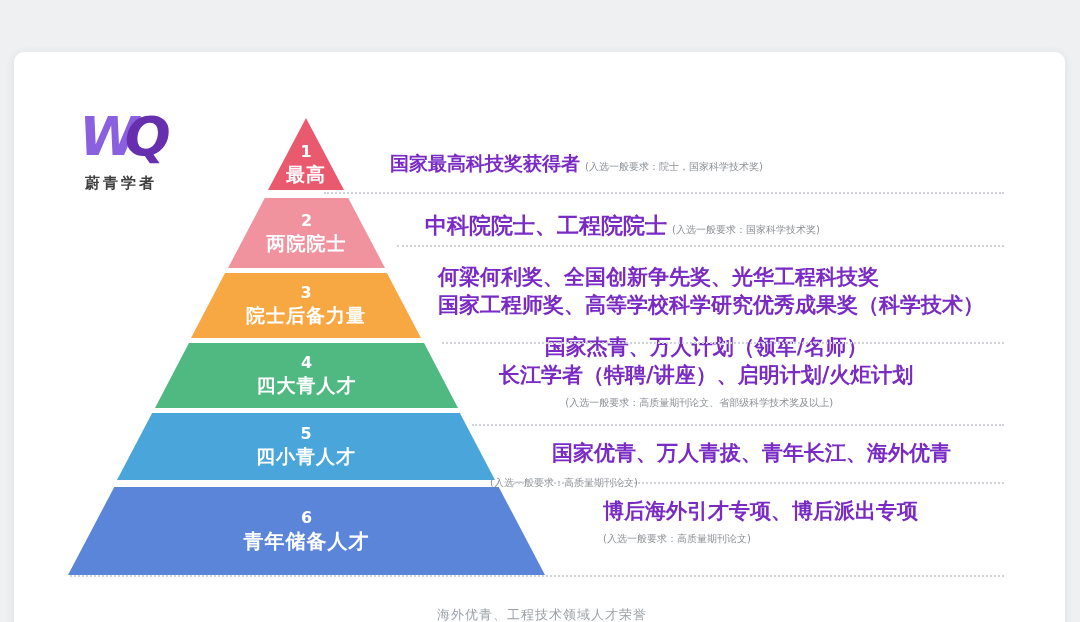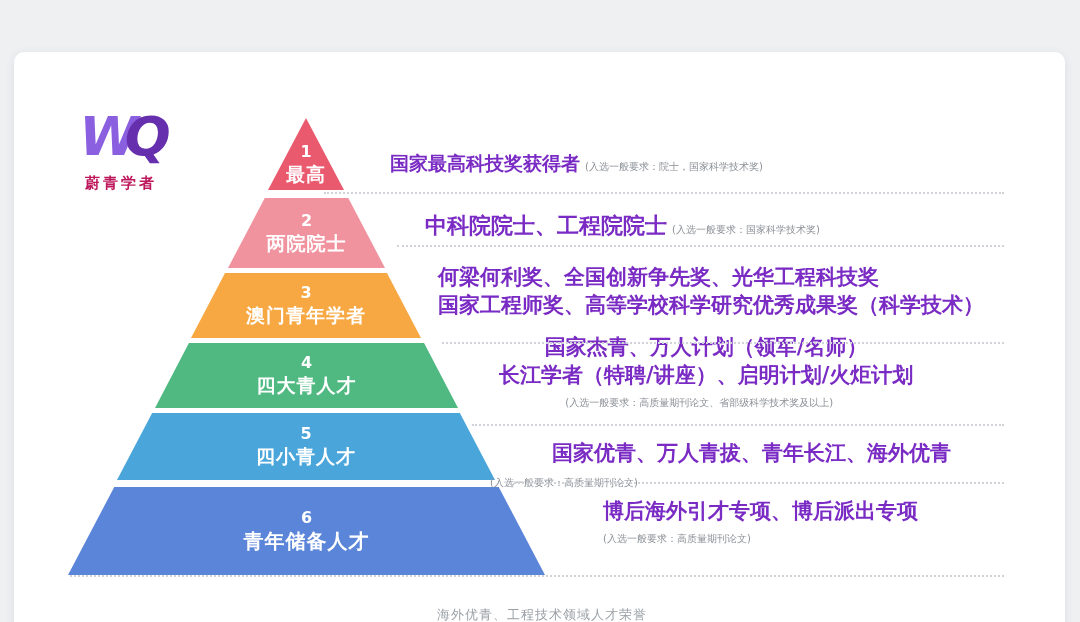--- a/index.html
+++ b/index.html
@@ -21,21 +21,21 @@
     background:var(--card);border-radius:10px;
     box-shadow:0 2px 10px rgba(60,70,90,.10);
     overflow:hidden;
     margin-top:40px;
   }
   
   .logo{position:absolute;left:42px;top:58px;width:130px;text-align:center;}
   .logo-mark{font-weight:bold;font-size:54px;letter-spacing:-8px;font-style:italic;line-height:1;}
   .logo-w{color:#8a5fe0;}
   .logo-q{color:#662fae;margin-left:-6px;}
-  .logo-brand{margin-top:10px;font-size:15px;font-weight:bold;color:#be185d;letter-spacing:3px;}
+  .logo-brand{margin-top:10px;font-size:15px;font-weight:bold;color:#404040;letter-spacing:3px;}
   
   .trap{
     position:absolute;display:flex;flex-direction:column;
     align-items:center;justify-content:center;color:#fff;text-align:center;
   }
   .lvl-num{font-size:16px;font-weight:bold;line-height:1.25;}
   .lvl-label{font-size:19px;font-weight:bold;line-height:1.3;letter-spacing:1px;}
   .lv0{left:254px;top:66px;width:76px;height:72px;
        clip-path:polygon(50% 0,100% 100%,0 100%);
        justify-content:flex-end;padding-bottom:3px;}
@@ -92,21 +92,21 @@
   <div class="trap lv0" style="background: rgb(234, 90, 110);">
     <div class="lvl-num">1</div>
     <div class="lvl-label">最高</div>
   </div>
   <div class="trap lv1" style="background: rgb(240, 147, 159);">
     <div class="lvl-num">2</div>
     <div class="lvl-label">两院院士</div>
   </div>
   <div class="trap lv2" style="background: rgb(247, 168, 67);">
     <div class="lvl-num">3</div>
-    <div class="lvl-label">澳门青年学者</div>
+    <div class="lvl-label">院士后备力量</div>
   </div>
   <div class="trap lv3" style="background: rgb(79, 185, 129);">
     <div class="lvl-num">4</div>
     <div class="lvl-label">四大青人才</div>
   </div>
   <div class="trap lv4" style="background: rgb(73, 165, 218);">
     <div class="lvl-num">5</div>
     <div class="lvl-label">四小青人才</div>
   </div>
   <div class="trap lv5" style="background: rgb(91, 133, 216);">

